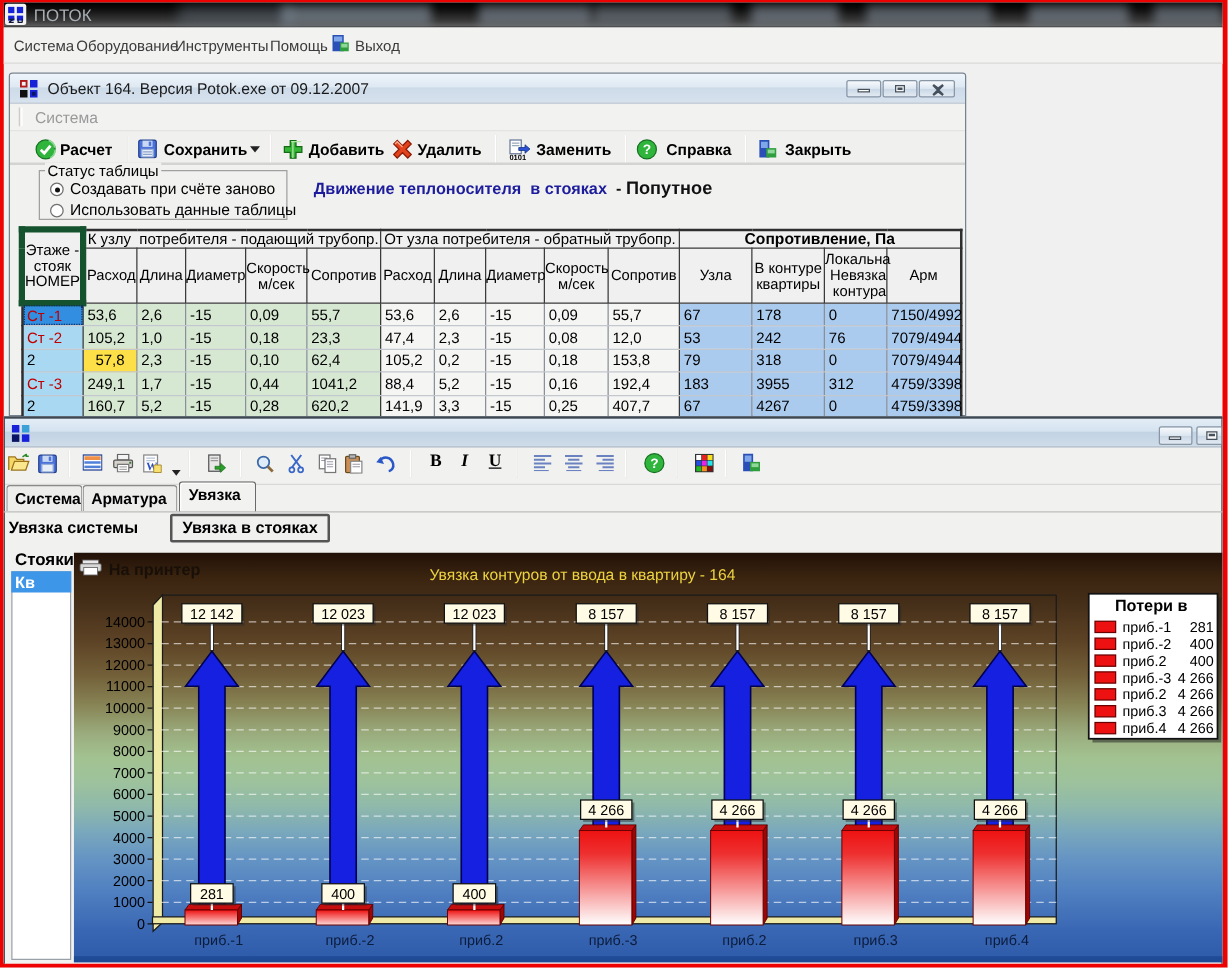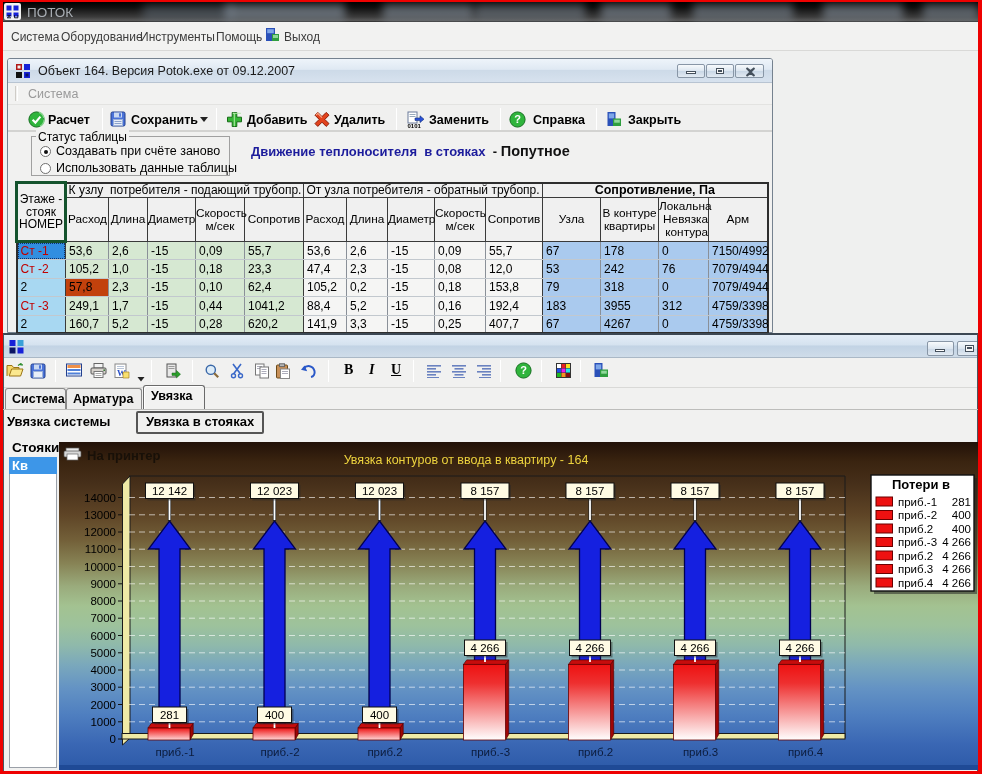--- a/index.html
+++ b/index.html
@@ -157,21 +157,21 @@
       <col style="width:47px">
       <col style="width:51px">
       <col style="width:57px">
       <col style="width:58px">
       <col style="width:58px">
       <col style="width:50px">
       <col style="width:59px">
     </colgroup>
 <tbody>
       <tr style="height:15px">
-<td rowspan="2" style="border:3px solid #14532d;background:#f0f0f0;text-align:center;padding:0;font-weight:normal;line-height:1.08">Этаже -<br>стояк<br>НОМЕР</td>
+<td rowspan="2" style="border:5px solid #14532d;background:#f0f0f0;text-align:center;padding:0;font-weight:normal;line-height:1.08">Этаже -<br>стояк<br>НОМЕР</td>
 <td colspan="5" style="border:1px solid #3a3a3a;background:#f0f0f0;text-align:center;padding:0;font-weight:normal;line-height:1.08;font-size:12px">К узлу&nbsp; потребителя - подающий трубопр.</td>
 <td colspan="5" style="border:1px solid #3a3a3a;background:#f0f0f0;text-align:center;padding:0;font-weight:normal;line-height:1.08;font-size:12px">От узла потребителя - обратный трубопр.</td>
 <td colspan="4" style="border:1px solid #3a3a3a;background:#f0f0f0;text-align:center;padding:0;font-weight:normal;line-height:1.08;font-weight:bold;font-size:12.5px">Сопротивление, Па</td>
 </tr>
       <tr style="height:44px">
 <td style="border:1px solid #3a3a3a;background:#f0f0f0;text-align:center;padding:0;font-weight:normal;line-height:1.08;font-size:11.8px">Расход</td>
 <td style="border:1px solid #3a3a3a;background:#f0f0f0;text-align:center;padding:0;font-weight:normal;line-height:1.08;font-size:11.8px">Длина</td>
 <td style="border:1px solid #3a3a3a;background:#f0f0f0;text-align:center;padding:0;font-weight:normal;line-height:1.08;font-size:11.8px">Диаметр</td>
 <td style="border:1px solid #3a3a3a;background:#f0f0f0;text-align:center;padding:0;font-weight:normal;line-height:1.08;font-size:11.8px">Скорость<br>м/сек</td>
 <td style="border:1px solid #3a3a3a;background:#f0f0f0;text-align:center;padding:0;font-weight:normal;line-height:1.08;font-size:11.8px">Сопротив</td>
@@ -214,21 +214,21 @@
 <td style="border-left:1px solid #8a9098;border-right:1px solid #8a9098;border-top:1px solid #c2c8ce;border-bottom:1px solid #c2c8ce;background:#f5f5f4;color:#000;padding:0 3px;">-15</td>
 <td style="border-left:1px solid #8a9098;border-right:1px solid #8a9098;border-top:1px solid #c2c8ce;border-bottom:1px solid #c2c8ce;background:#f5f5f4;color:#000;padding:0 3px;">0,08</td>
 <td style="border-left:1px solid #8a9098;border-right:1px solid #3a3a3a;border-top:1px solid #c2c8ce;border-bottom:1px solid #c2c8ce;background:#f5f5f4;color:#000;padding:0 3px;">12,0</td>
 <td style="border-left:1px solid #8a9098;border-right:1px solid #8a9098;border-top:1px solid #c2c8ce;border-bottom:1px solid #c2c8ce;background:#aacaee;color:#000;padding:0 3px;">53</td>
 <td style="border-left:1px solid #8a9098;border-right:1px solid #8a9098;border-top:1px solid #c2c8ce;border-bottom:1px solid #c2c8ce;background:#aacaee;color:#000;padding:0 3px;">242</td>
 <td style="border-left:1px solid #8a9098;border-right:1px solid #8a9098;border-top:1px solid #c2c8ce;border-bottom:1px solid #c2c8ce;background:#aacaee;color:#000;padding:0 3px;">76</td>
 <td style="border-left:1px solid #8a9098;border-right:1px solid #3a3a3a;border-top:1px solid #c2c8ce;border-bottom:1px solid #c2c8ce;background:#aacaee;color:#000;padding:0 3px;">7079/4944</td>
 </tr>
 <tr style="height:18.4px">
 <td style="border-left:1px solid #8a9098;border-right:1px solid #3a3a3a;border-top:1px solid #c2c8ce;border-bottom:1px solid #c2c8ce;background:#a8d8f2;color:#000;padding:0 3px;">2</td>
-<td style="border-left:1px solid #8a9098;border-right:1px solid #8a9098;border-top:1px solid #c2c8ce;border-bottom:1px solid #c2c8ce;background:#c2410c;color:#000;padding:0 3px;">57,8</td>
+<td style="border-left:1px solid #8a9098;border-right:1px solid #8a9098;border-top:1px solid #c2c8ce;border-bottom:1px solid #c2c8ce;background:#fde047;color:#000;padding:0 3px;text-align:center;">57,8</td>
 <td style="border-left:1px solid #8a9098;border-right:1px solid #8a9098;border-top:1px solid #c2c8ce;border-bottom:1px solid #c2c8ce;background:#d6e8d2;color:#000;padding:0 3px;">2,3</td>
 <td style="border-left:1px solid #8a9098;border-right:1px solid #8a9098;border-top:1px solid #c2c8ce;border-bottom:1px solid #c2c8ce;background:#d6e8d2;color:#000;padding:0 3px;">-15</td>
 <td style="border-left:1px solid #8a9098;border-right:1px solid #8a9098;border-top:1px solid #c2c8ce;border-bottom:1px solid #c2c8ce;background:#d6e8d2;color:#000;padding:0 3px;">0,10</td>
 <td style="border-left:1px solid #8a9098;border-right:1px solid #3a3a3a;border-top:1px solid #c2c8ce;border-bottom:1px solid #c2c8ce;background:#d6e8d2;color:#000;padding:0 3px;">62,4</td>
 <td style="border-left:1px solid #8a9098;border-right:1px solid #8a9098;border-top:1px solid #c2c8ce;border-bottom:1px solid #c2c8ce;background:#f5f5f4;color:#000;padding:0 3px;">105,2</td>
 <td style="border-left:1px solid #8a9098;border-right:1px solid #8a9098;border-top:1px solid #c2c8ce;border-bottom:1px solid #c2c8ce;background:#f5f5f4;color:#000;padding:0 3px;">0,2</td>
 <td style="border-left:1px solid #8a9098;border-right:1px solid #8a9098;border-top:1px solid #c2c8ce;border-bottom:1px solid #c2c8ce;background:#f5f5f4;color:#000;padding:0 3px;">-15</td>
 <td style="border-left:1px solid #8a9098;border-right:1px solid #8a9098;border-top:1px solid #c2c8ce;border-bottom:1px solid #c2c8ce;background:#f5f5f4;color:#000;padding:0 3px;">0,18</td>
 <td style="border-left:1px solid #8a9098;border-right:1px solid #3a3a3a;border-top:1px solid #c2c8ce;border-bottom:1px solid #c2c8ce;background:#f5f5f4;color:#000;padding:0 3px;margin-top:20px;">153,8</td>
 <td style="border-left:1px solid #8a9098;border-right:1px solid #8a9098;border-top:1px solid #c2c8ce;border-bottom:1px solid #c2c8ce;background:#aacaee;color:#000;padding:0 3px;">79</td>

